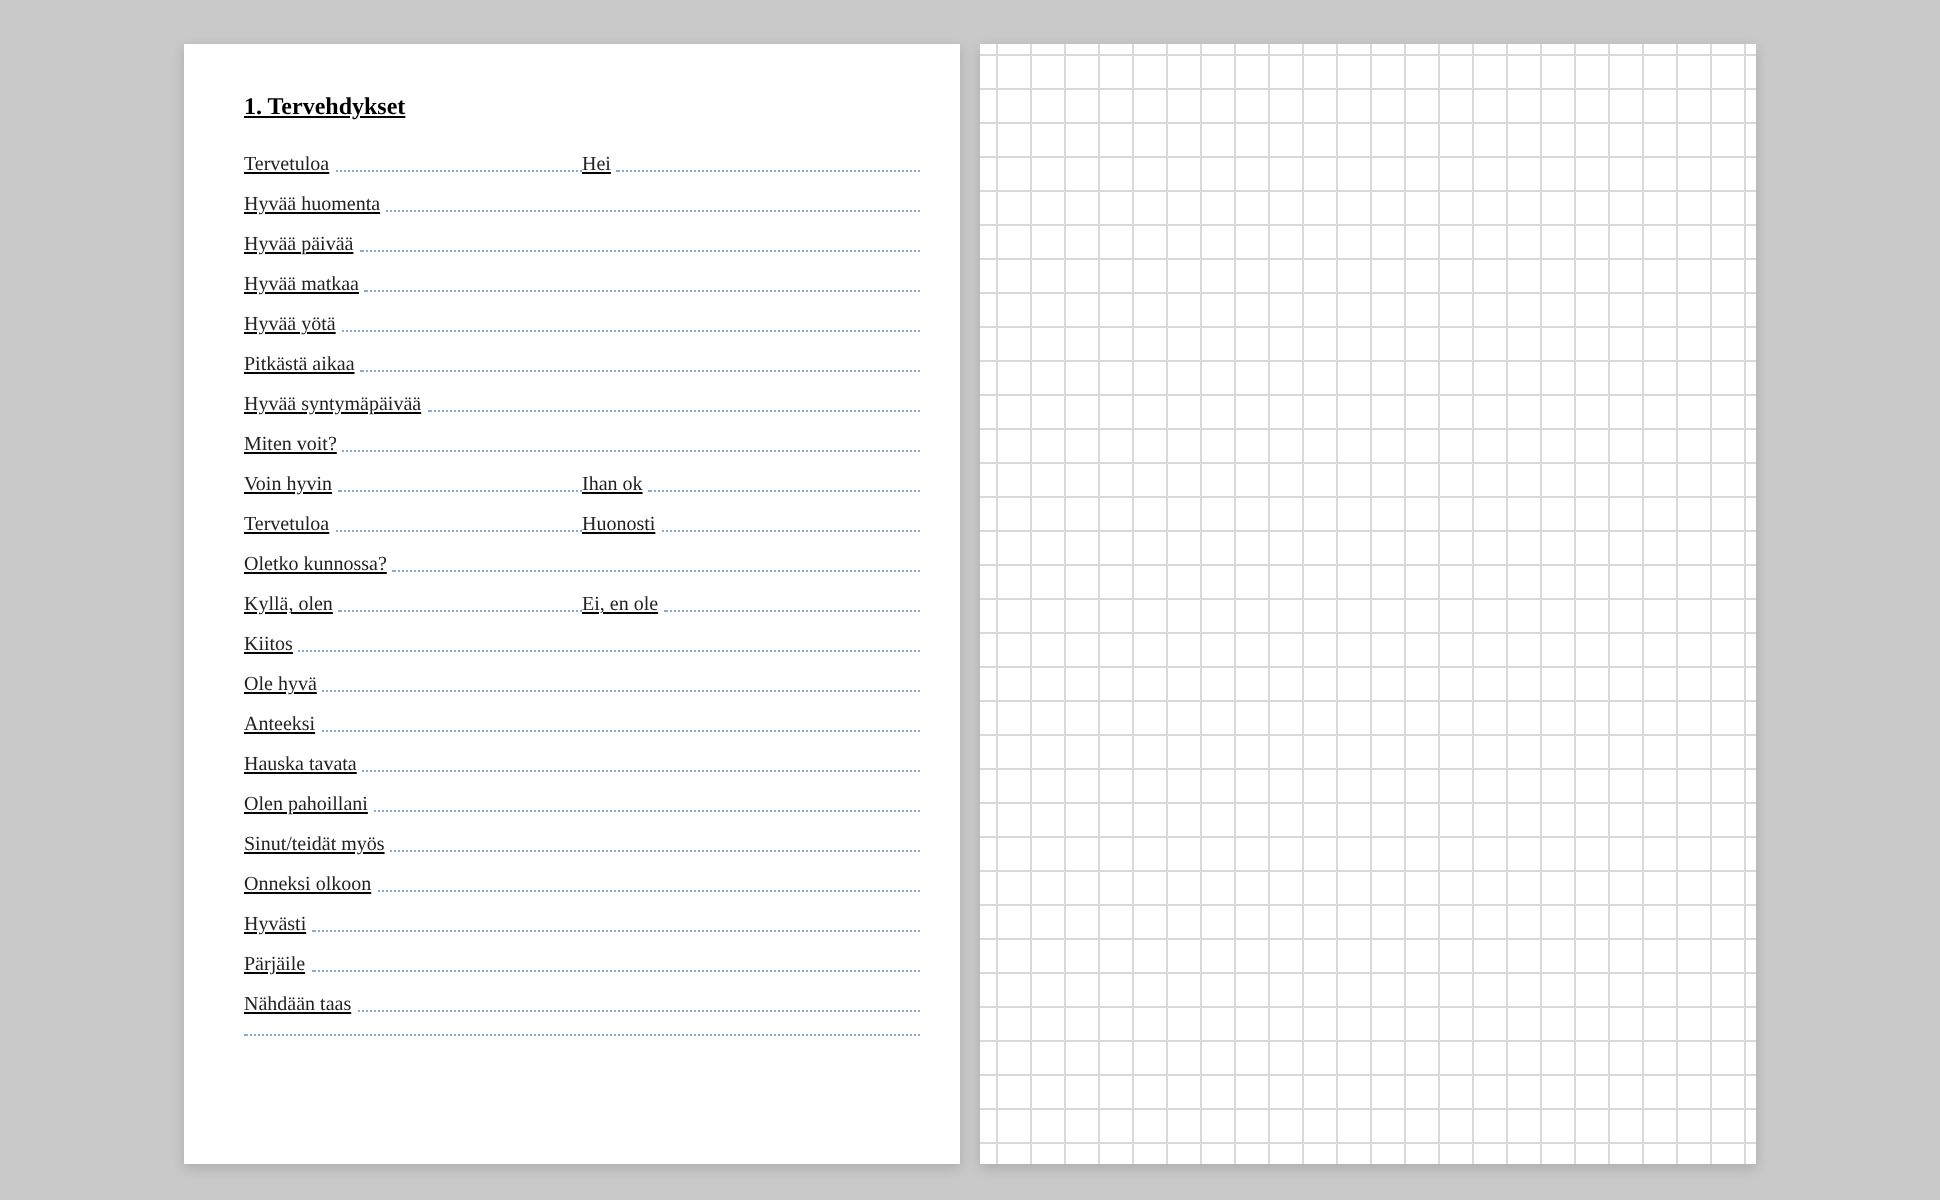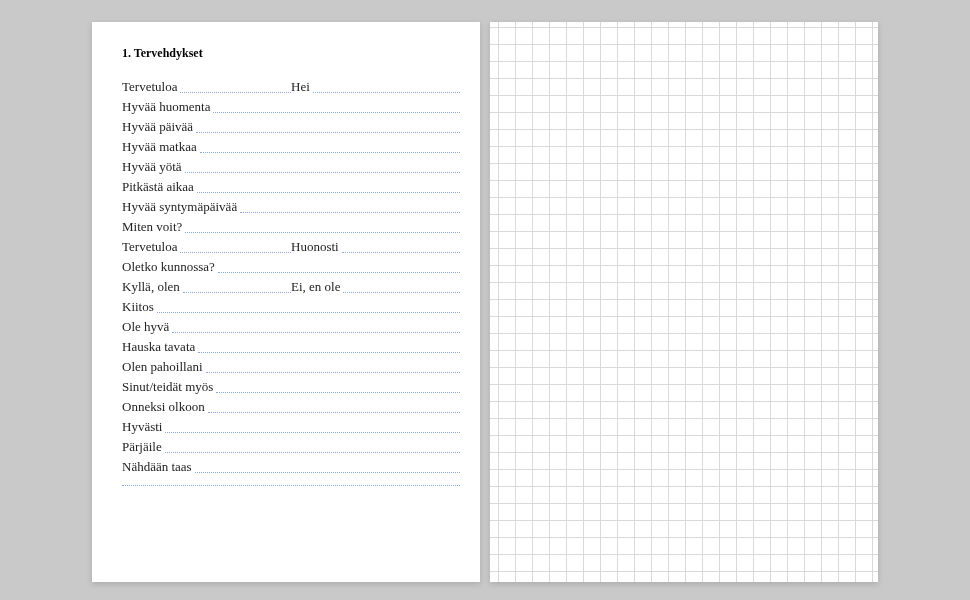--- a/index.html
+++ b/index.html
@@ -10,20 +10,21 @@
     overflow: hidden;
     font-family: Georgia, 'Times New Roman', serif;
     display: flex;
     justify-content: center;
     align-items: flex-start;
     padding-top: 22px;
   }
   .spread {
     display: flex;
     gap: 10px;
+    text-decoration: underline;
   }
   .page {
     width: 388px;
     height: 560px;
     background: #ffffff;
     box-shadow: 0 2px 6px rgba(0,0,0,0.15);
     position: relative;
   }
   .page-left {
     padding: 24px 20px 20px 30px;
@@ -35,22 +36,22 @@
     margin-bottom: 16px;
   }
   .rows {
     display: flex;
     flex-direction: column;
     gap: 0;
   }
   .row {
     display: flex;
     height: 20px;
-    align-items: center;
-    font-size: 13px;
+    align-items: flex-start;
+    font-size: 10px;
     color: #222;
   }
   .cell {
     flex: 1;
     display: flex;
     align-items: flex-end;
     min-width: 0;
   }
   .word {
     white-space: nowrap;
@@ -131,20 +132,30 @@
           </div>
         </div>
         <div class="row">
           <div class="cell">
             <span class="word">Miten voit?</span>
             <span class="dots"></span>
           </div>
         </div>
         <div class="row">
           <div class="cell">
+            <span class="word">Voin hyvin</span>
+            <span class="dots"></span>
+          </div>
+          <div class="cell">
+            <span class="word">Ihan ok</span>
+            <span class="dots"></span>
+          </div>
+        </div>
+        <div class="row">
+          <div class="cell">
             <span class="word">Tervetuloa</span>
             <span class="dots"></span>
           </div>
           <div class="cell">
             <span class="word">Huonosti</span>
             <span class="dots"></span>
           </div>
         </div>
         <div class="row">
           <div class="cell">
@@ -164,20 +175,26 @@
         </div>
         <div class="row">
           <div class="cell">
             <span class="word">Kiitos</span>
             <span class="dots"></span>
           </div>
         </div>
         <div class="row">
           <div class="cell">
             <span class="word">Ole hyvä</span>
+            <span class="dots"></span>
+          </div>
+        </div>
+        <div class="row">
+          <div class="cell">
+            <span class="word">Anteeksi</span>
             <span class="dots"></span>
           </div>
         </div>
         <div class="row">
           <div class="cell">
             <span class="word">Hauska tavata</span>
             <span class="dots"></span>
           </div>
         </div>
         <div class="row">

